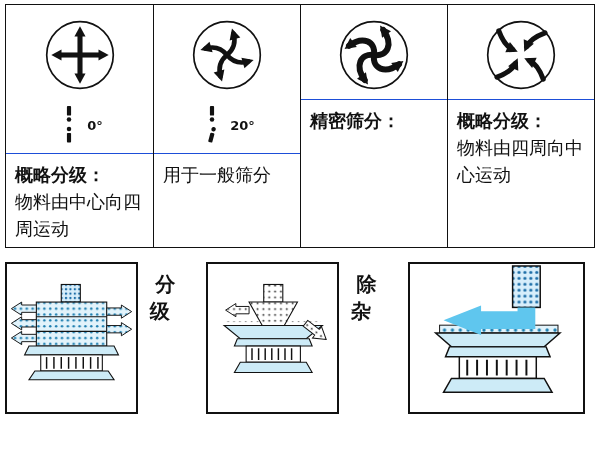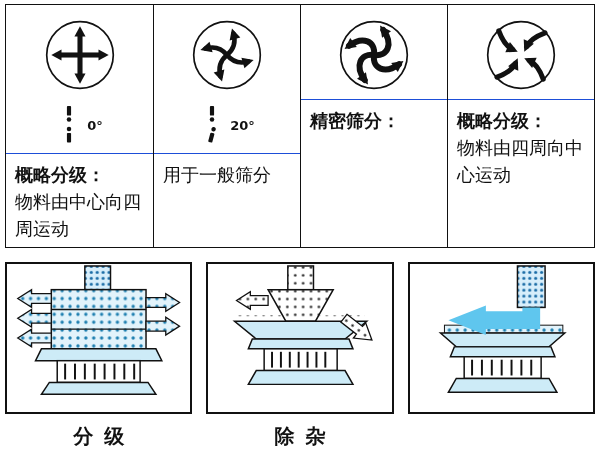--- a/index.html
+++ b/index.html
@@ -28,21 +28,21 @@
   .angle-label span { display:block; }
   .text-area {
     flex:1; border-top:1px solid #1d4ed8; padding:7px 9px 4px 9px;
     font-size:18px; line-height:1.5; box-sizing:border-box;
   }
   .text-title { display:block; font-weight:bold; }
   .text-desc  { display:block; }
 
   
   .bottom-row { display:flex; gap:14px; margin-top:14px; }
-  .panel { flex:1; display:flex; flex-direction:column; min-width:0; }
+  .panel { flex:1; display:flex; flex-direction:row; min-width:0; }
   .panel-frame {
     border:2px solid #111; height:152px; background:#fff;
     box-sizing:border-box; overflow:hidden;
   }
   .panel-frame svg { width:100%; height:100%; display:block; }
   .panel-label {
     text-align:center; font-weight:bold; font-size:20px;
     letter-spacing:0.55em; text-indent:0.55em; padding-top:9px;
   }
 </style>

